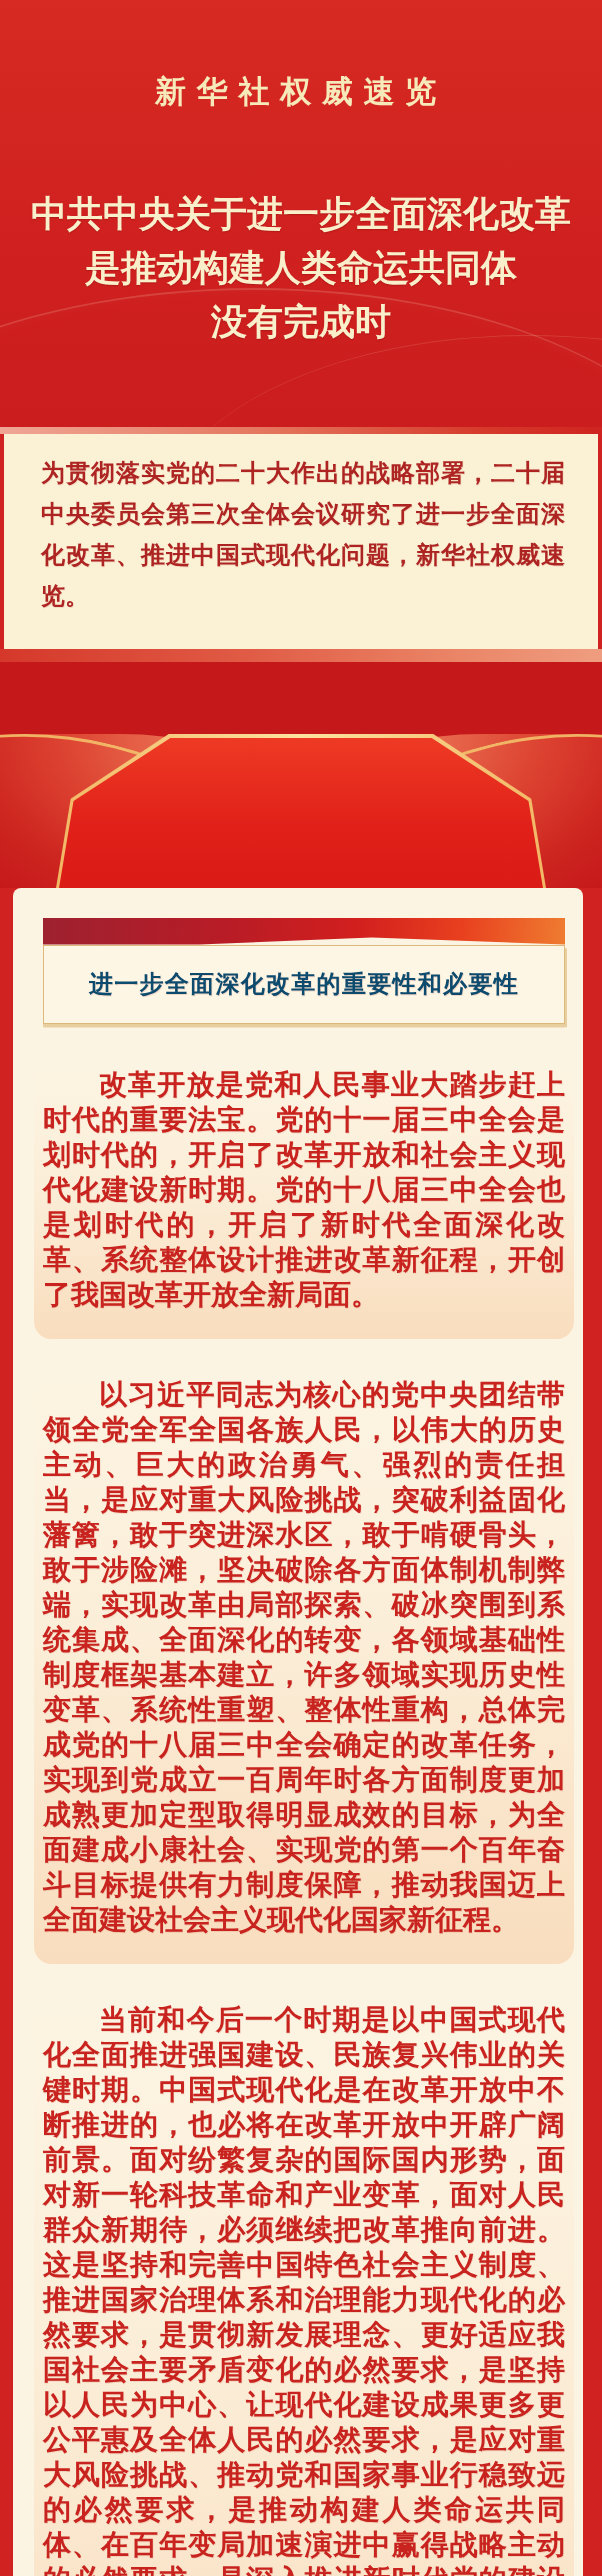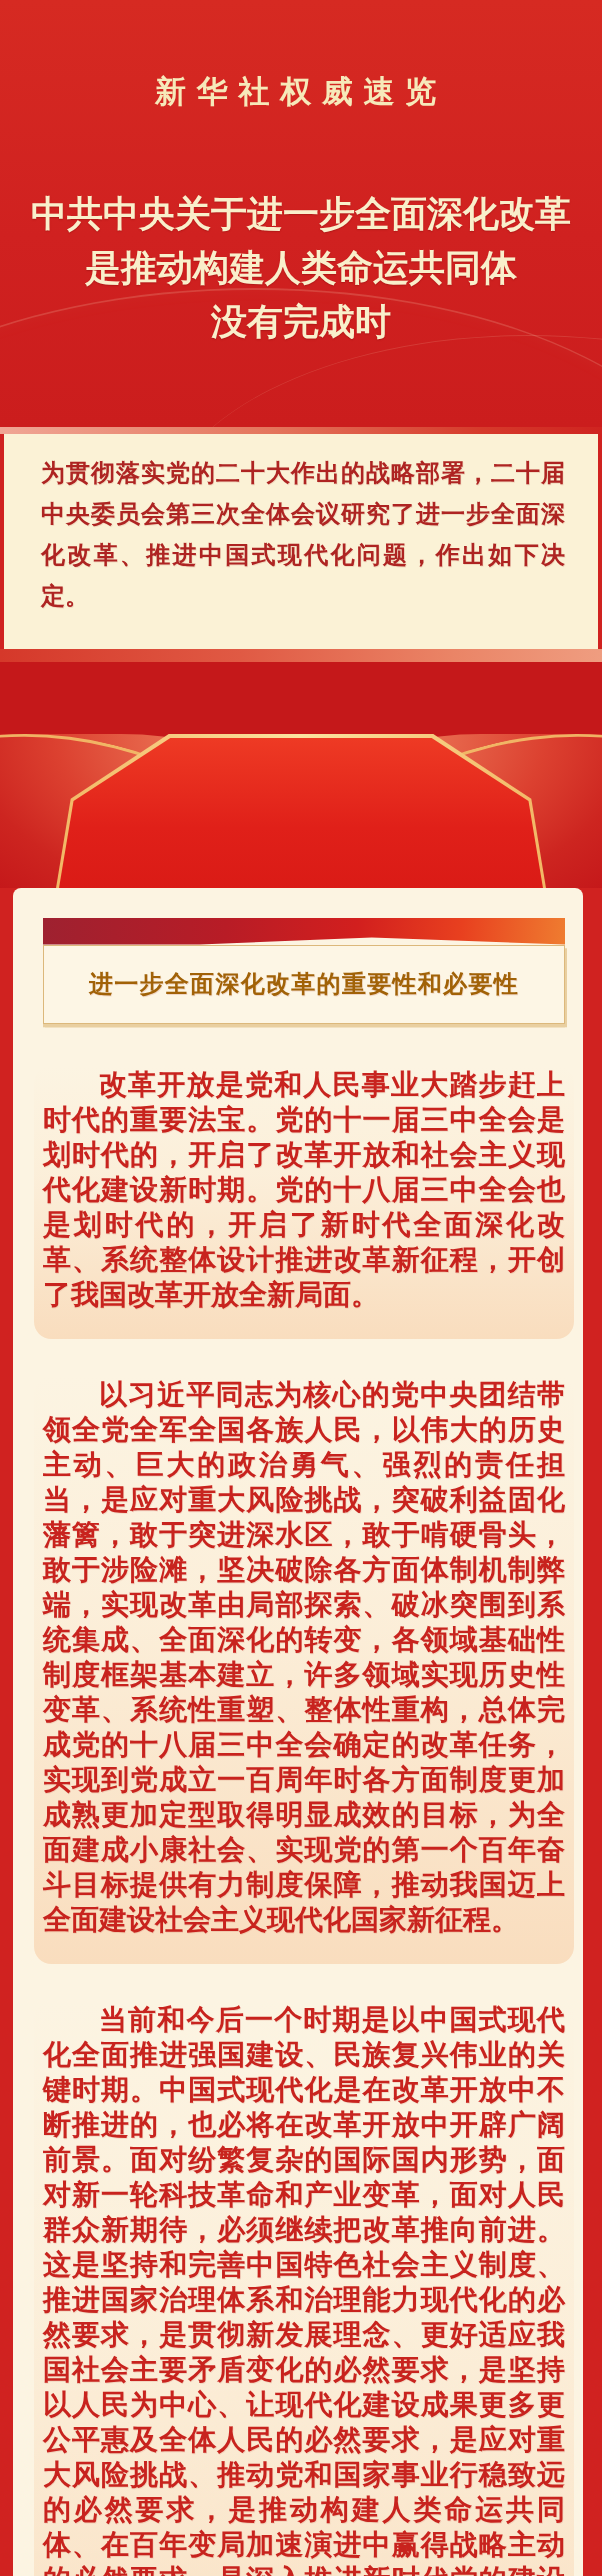--- a/index.html
+++ b/index.html
@@ -60,21 +60,21 @@
   
   .card{margin:0 19px 0 13.4px;height:1731px;box-sizing:border-box;
         background:#fcf4e2;border-radius:8px 8px 0 0;
         padding:29.5px 18px 0 29.5px;}
   .ribbon{height:27px;
       background:linear-gradient(95deg,#9e2130 0%,#b81c26 35%,#d21f1e 60%,#e8401f 80%,#ef7c30 100%);
       clip-path:polygon(0 0,100% 0,100% 100%,63% 74%,30% 100%,0 100%);}
   .heading-box{height:79px;box-sizing:border-box;background:#fdf6e5;
       border:1.3px solid #dcb87b;box-shadow:0 3.3px 0 #e9cfa0,2px 3.3px 0 #e9cfa0;
       display:flex;align-items:center;justify-content:center;}
-  .heading-box .heading{font-size:24px;font-weight:900;color:#a16207;
+  .heading-box .heading{font-size:24px;font-weight:900;color:#0c4a6e;
       letter-spacing:1.3px;text-shadow:0.7px 1.3px 0 rgba(170,40,30,.15);}
   .body-text{margin-top:42px;}
   .para{font-size:28px;line-height:35px;font-weight:700;color:#c8231e;
         text-align:justify;text-indent:2em;
         border-radius:17.4px;padding:1.3px 9.4px 27px;margin:0 -9.4px 37px;
         background:linear-gradient(180deg,rgba(250,223,192,0) 0%,
                    rgba(250,223,192,.25) 40%,#f9ddbe 100%);
         text-shadow:0.7px 1.3px 0 rgba(180,60,40,.12);}
   .para:last-child{margin-bottom:0;}
 </style>
@@ -89,21 +89,21 @@
     <div class="kicker">新华社权威速览</div>
     <div class="title">
       <div>中共中央关于进一步全面深化改革</div>
       <div>是推动构建人类命运共同体</div>
       <div>没有完成时</div>
     </div>
   </div>
 
   <div class="intro-strip-top"></div>
   <div class="intro">
-    <span>为贯彻落实党的二十大作出的战略部署，二十届中央委员会第三次全体会议研究了进一步全面深化改革、推进中国式现代化问题，作出如下决定。</span>
+    <span>为贯彻落实党的二十大作出的战略部署，二十届中央委员会第三次全体会议研究了进一步全面深化改革、推进中国式现代化问题，新华社权威速览。</span>
   </div>
   <div class="intro-strip-bottom"></div>
 
   <div class="banner-area">
     <div class="wing wing-left"></div>
     <div class="wing wing-right"></div>
     <div class="gold-arc a1"></div>
     <div class="gold-arc a2"></div>
     <div class="banner-shape"></div>
     <div class="banner-shape inner"></div>

